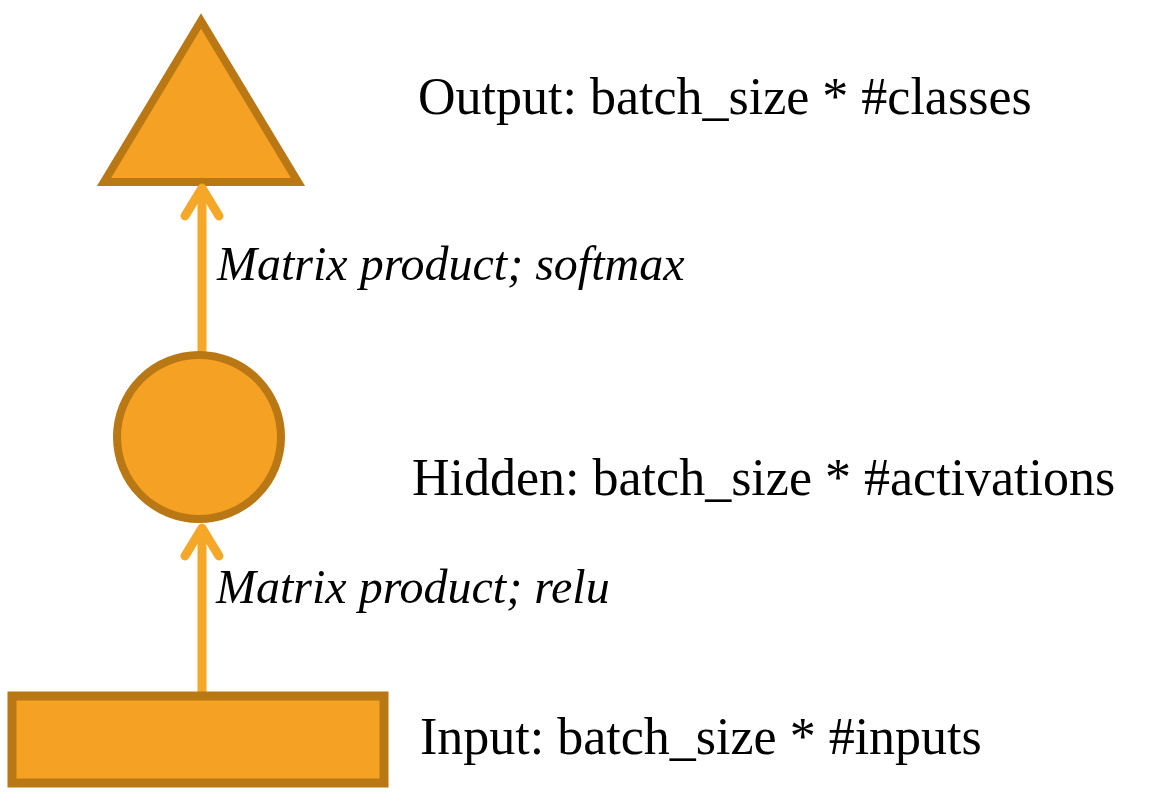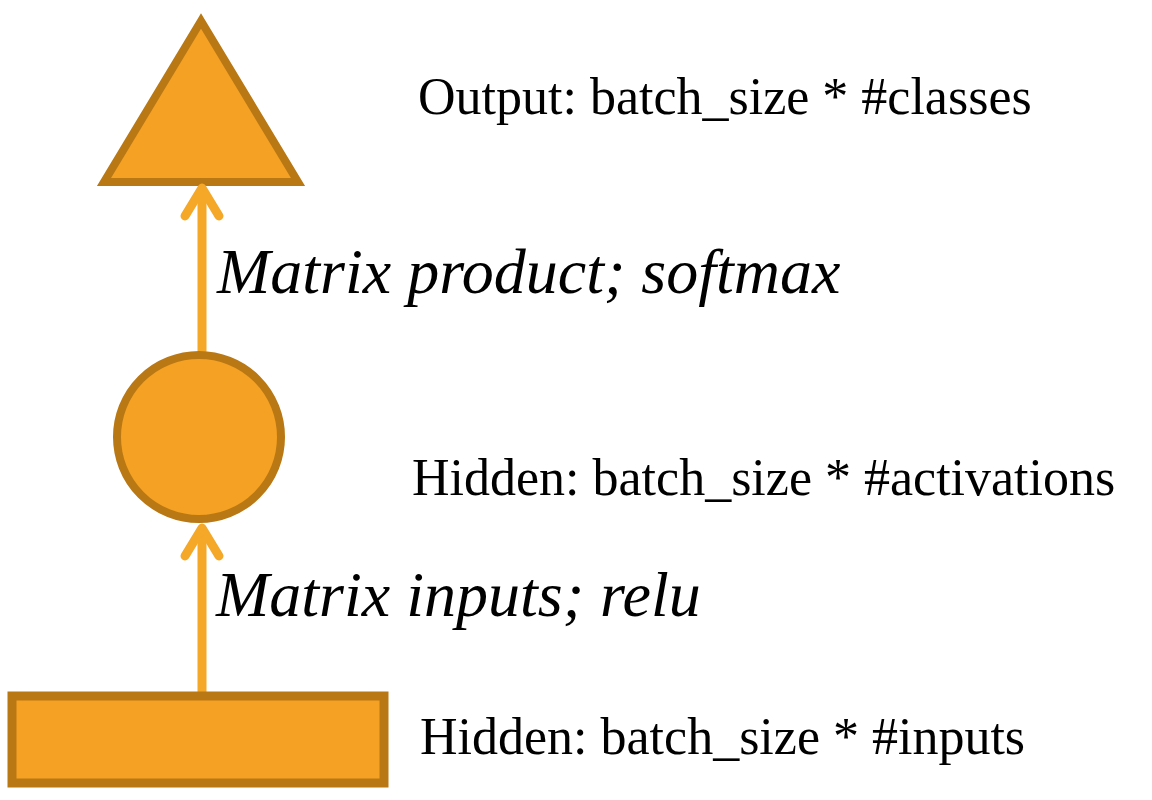--- a/index.html
+++ b/index.html
@@ -38,21 +38,21 @@
     position: absolute;
     color: var(--text, #000000);
     white-space: nowrap;
     line-height: 1;
   }
   .label.roman {
     font-size: 52px;
   }
   .label.italic {
     font-style: italic;
-    font-size: 64px;
+    font-size: 48px;
   }
 </style>
 </head>
 <body>
 
 <div class="canvas">
 
   <svg class="diagram-svg" width="1152" height="800" viewBox="0 0 1152 800">
 
     <polygon class="shape" points="201,21 104,182 298,182" stroke-width="8"></polygon>
@@ -71,17 +71,17 @@
 
     <rect class="shape" x="12" y="696" width="372" height="87" stroke-width="9"></rect>
   </svg>
 
   <div class="label roman" style="left:418px; top:71px;">Output: batch_size * #classes</div>
 
   <div class="label italic" style="left:217px; top:240px;">Matrix product; softmax</div>
 
   <div class="label roman" style="left:412px; top:406px;margin-top:46px;">Hidden: batch_size * #activations</div>
 
-  <div class="label italic" style="left:216px; top:563px;">Matrix inputs; relu</div>
+  <div class="label italic" style="left:216px; top:563px;">Matrix product; relu</div>
 
-  <div class="label roman" style="left:420px; top:711px;">Hidden: batch_size * #inputs</div>
+  <div class="label roman" style="left:420px; top:711px;">Input: batch_size * #inputs</div>
 
 </div>
 
 </body></html>

